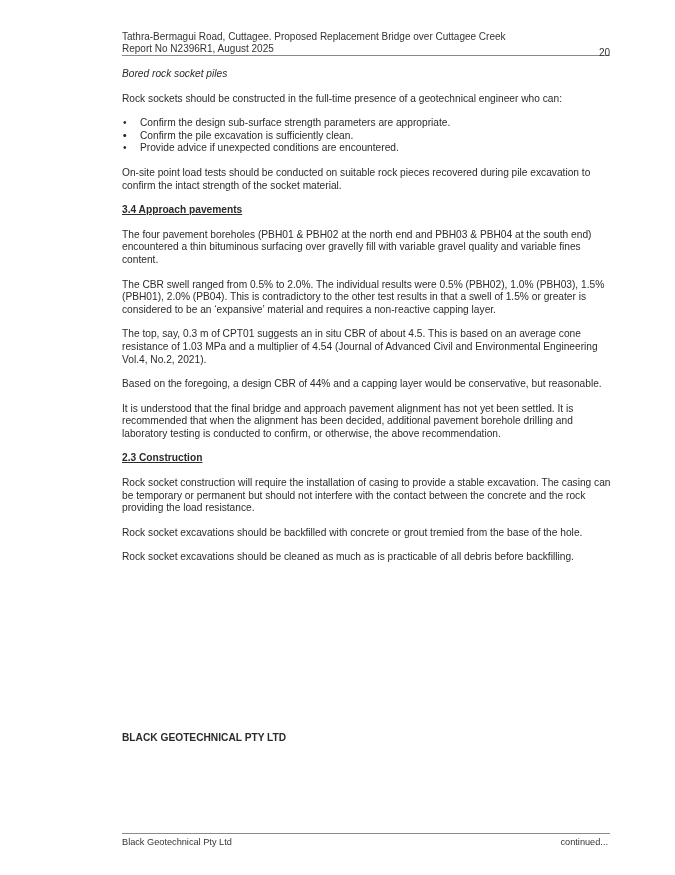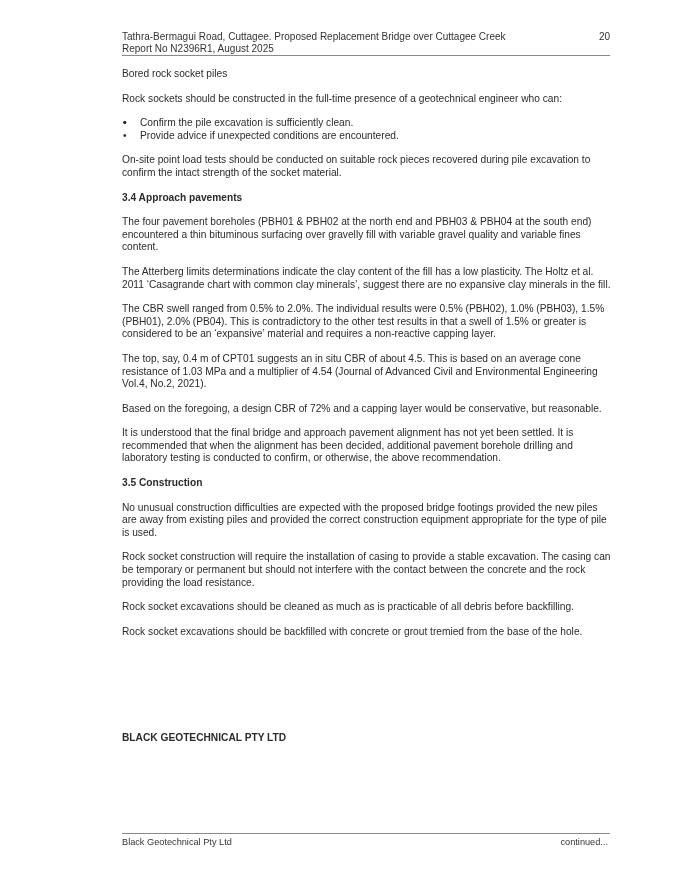--- a/index.html
+++ b/index.html
@@ -25,37 +25,39 @@
       height: 24px;
       border-bottom: 1px solid #8a8a8a;
       font-size: 10px;
       line-height: 11.6px;
       color: #333;
     }
     .page-header .title-line { display: block; }
     .page-header .page-number {
       position: absolute;
       right: 0;
-      top: 0;
+      top: 16px;
     }
     .content {
       position: absolute;
       left: 122px;
       top: 68px;
       width: 490px;
     }
     .content p {
       margin: 0 0 12px 0;
     }
     .subheading-italic {
+      font-style: italic;
       margin: 0 0 12px 0;
     }
     .section-heading {
       font-weight: bold;
       margin: 0 0 12px 0;
+      text-decoration: underline;
     }
     ul.bullets {
       list-style: none;
       margin: 0 0 12px 0;
       padding: 0;
     }
     ul.bullets li {
       position: relative;
       padding-left: 18px;
       margin: 0;
@@ -97,41 +99,39 @@
   <span class="title-line">Tathra-Bermagui Road, Cuttagee. Proposed Replacement Bridge over Cuttagee Creek</span>
   <span class="title-line">Report No N2396R1, August 2025</span>
   <span class="page-number">20</span>
 </div>
 
 <div class="content">
   <p class="subheading-italic">Bored rock socket piles</p>
   <p>Rock sockets should be constructed in the full-time presence of a geotechnical engineer who can:</p>
 
   <ul class="bullets">
-    <li><span class="bullet">•</span></li>
+    <li><span class="bullet">•</span><span>Confirm the design sub-surface strength parameters are appropriate.</span></li>
     <li><span class="bullet">•</span></li>
     <li><span class="bullet">•</span><span>Confirm the pile excavation is sufficiently clean.</span></li>
     <li><span class="bullet">•</span><span>Provide advice if unexpected conditions are encountered.</span></li>
   </ul>
 
   <p>On-site point load tests should be conducted on suitable rock pieces recovered during pile excavation to confirm the intact strength of the socket material.</p>
 
   <p class="section-heading">3.4 Approach pavements</p>
   <p>The four pavement boreholes (PBH01 &amp; PBH02 at the north end and PBH03 &amp; PBH04 at the south end) encountered a thin bituminous surfacing over gravelly fill with variable gravel quality and variable fines content.</p>
-  <p>The Atterberg limits determinations indicate the clay content of the fill has a low plasticity.  The Holtz et al. 2011 ‘Casagrande chart with common clay minerals’, suggest there are no expansive clay minerals in the fill.</p>
   <p>The CBR swell ranged from 0.5% to 2.0%.  The individual results were 0.5% (PBH02), 1.0% (PBH03), 1.5% (PBH01), 2.0% (PB04).  This is contradictory to the other test results in that a swell of 1.5% or greater is considered to be an ‘expansive’ material and requires a non-reactive capping layer.</p>
-  <p>The top, say, 0.4 m of CPT01 suggests an in situ CBR of about 4.5.  This is based on an average cone resistance of 1.03 MPa and a multiplier of 4.54 (Journal of Advanced Civil and Environmental Engineering Vol.4, No.2, 2021).</p>
-  <p>Based on the foregoing, a design CBR of 72% and a capping layer would be conservative, but reasonable.</p>
+  <p>The top, say, 0.3 m of CPT01 suggests an in situ CBR of about 4.5.  This is based on an average cone resistance of 1.03 MPa and a multiplier of 4.54 (Journal of Advanced Civil and Environmental Engineering Vol.4, No.2, 2021).</p>
+  <p>Based on the foregoing, a design CBR of 44% and a capping layer would be conservative, but reasonable.</p>
   <p>It is understood that the final bridge and approach pavement alignment has not yet been settled. It is recommended that when the alignment has been decided, additional pavement borehole drilling and laboratory testing is conducted to confirm, or otherwise, the above recommendation.</p>
 
-  <p class="section-heading">3.5 Construction</p>
-  <p>No unusual construction difficulties are expected with the proposed bridge footings provided the new piles are away from existing piles and provided the correct construction equipment appropriate for the type of pile is used.</p>
+  <p class="section-heading">2.3 Construction</p>
   <p>Rock socket construction will require the installation of casing to provide a stable excavation. The casing can be temporary or permanent but should not interfere with the contact between the concrete and the rock providing the load resistance.</p>
+  <p>Rock socket excavations should be backfilled with concrete or grout tremied from the base of the hole.</p>
   <p>Rock socket excavations should be cleaned as much as is practicable of all debris before backfilling.</p>
-  <p>Rock socket excavations should be backfilled with concrete or grout tremied from the base of the hole.</p>
 </div>
 
 <div class="signoff">BLACK GEOTECHNICAL PTY LTD</div>
 
 <div class="page-footer">
   <span>Black Geotechnical Pty Ltd</span>
   <span class="footer-right">continued...</span>
 </div>
 
 </body></html>

